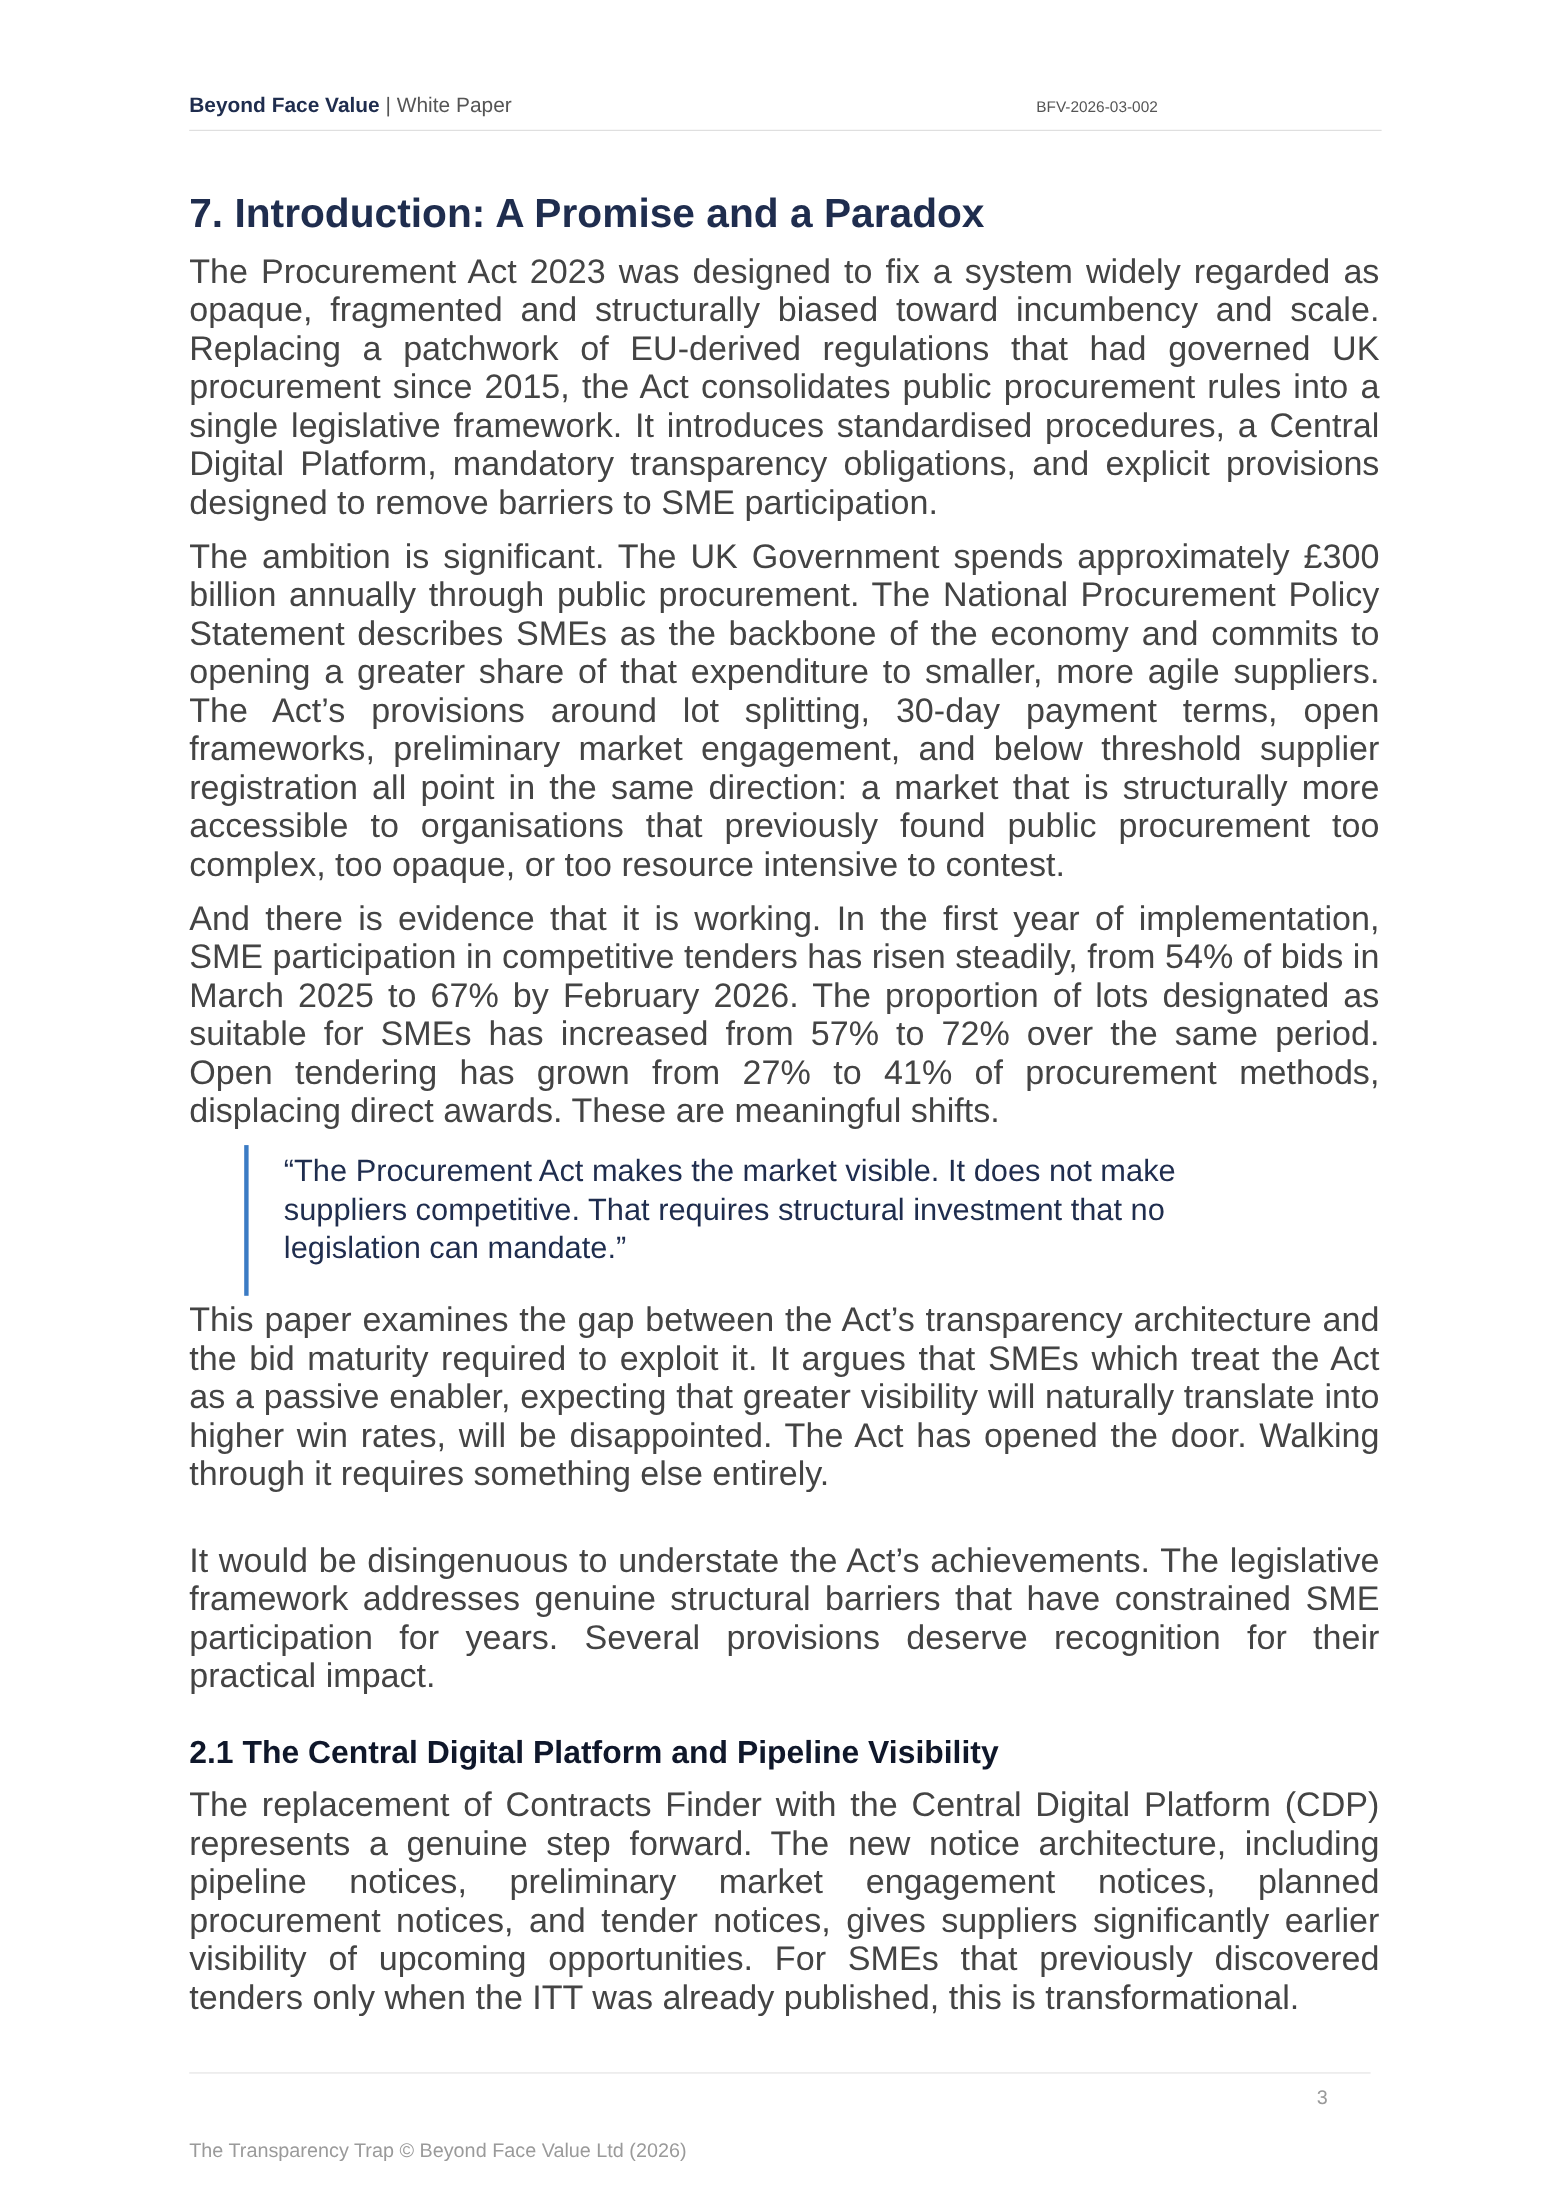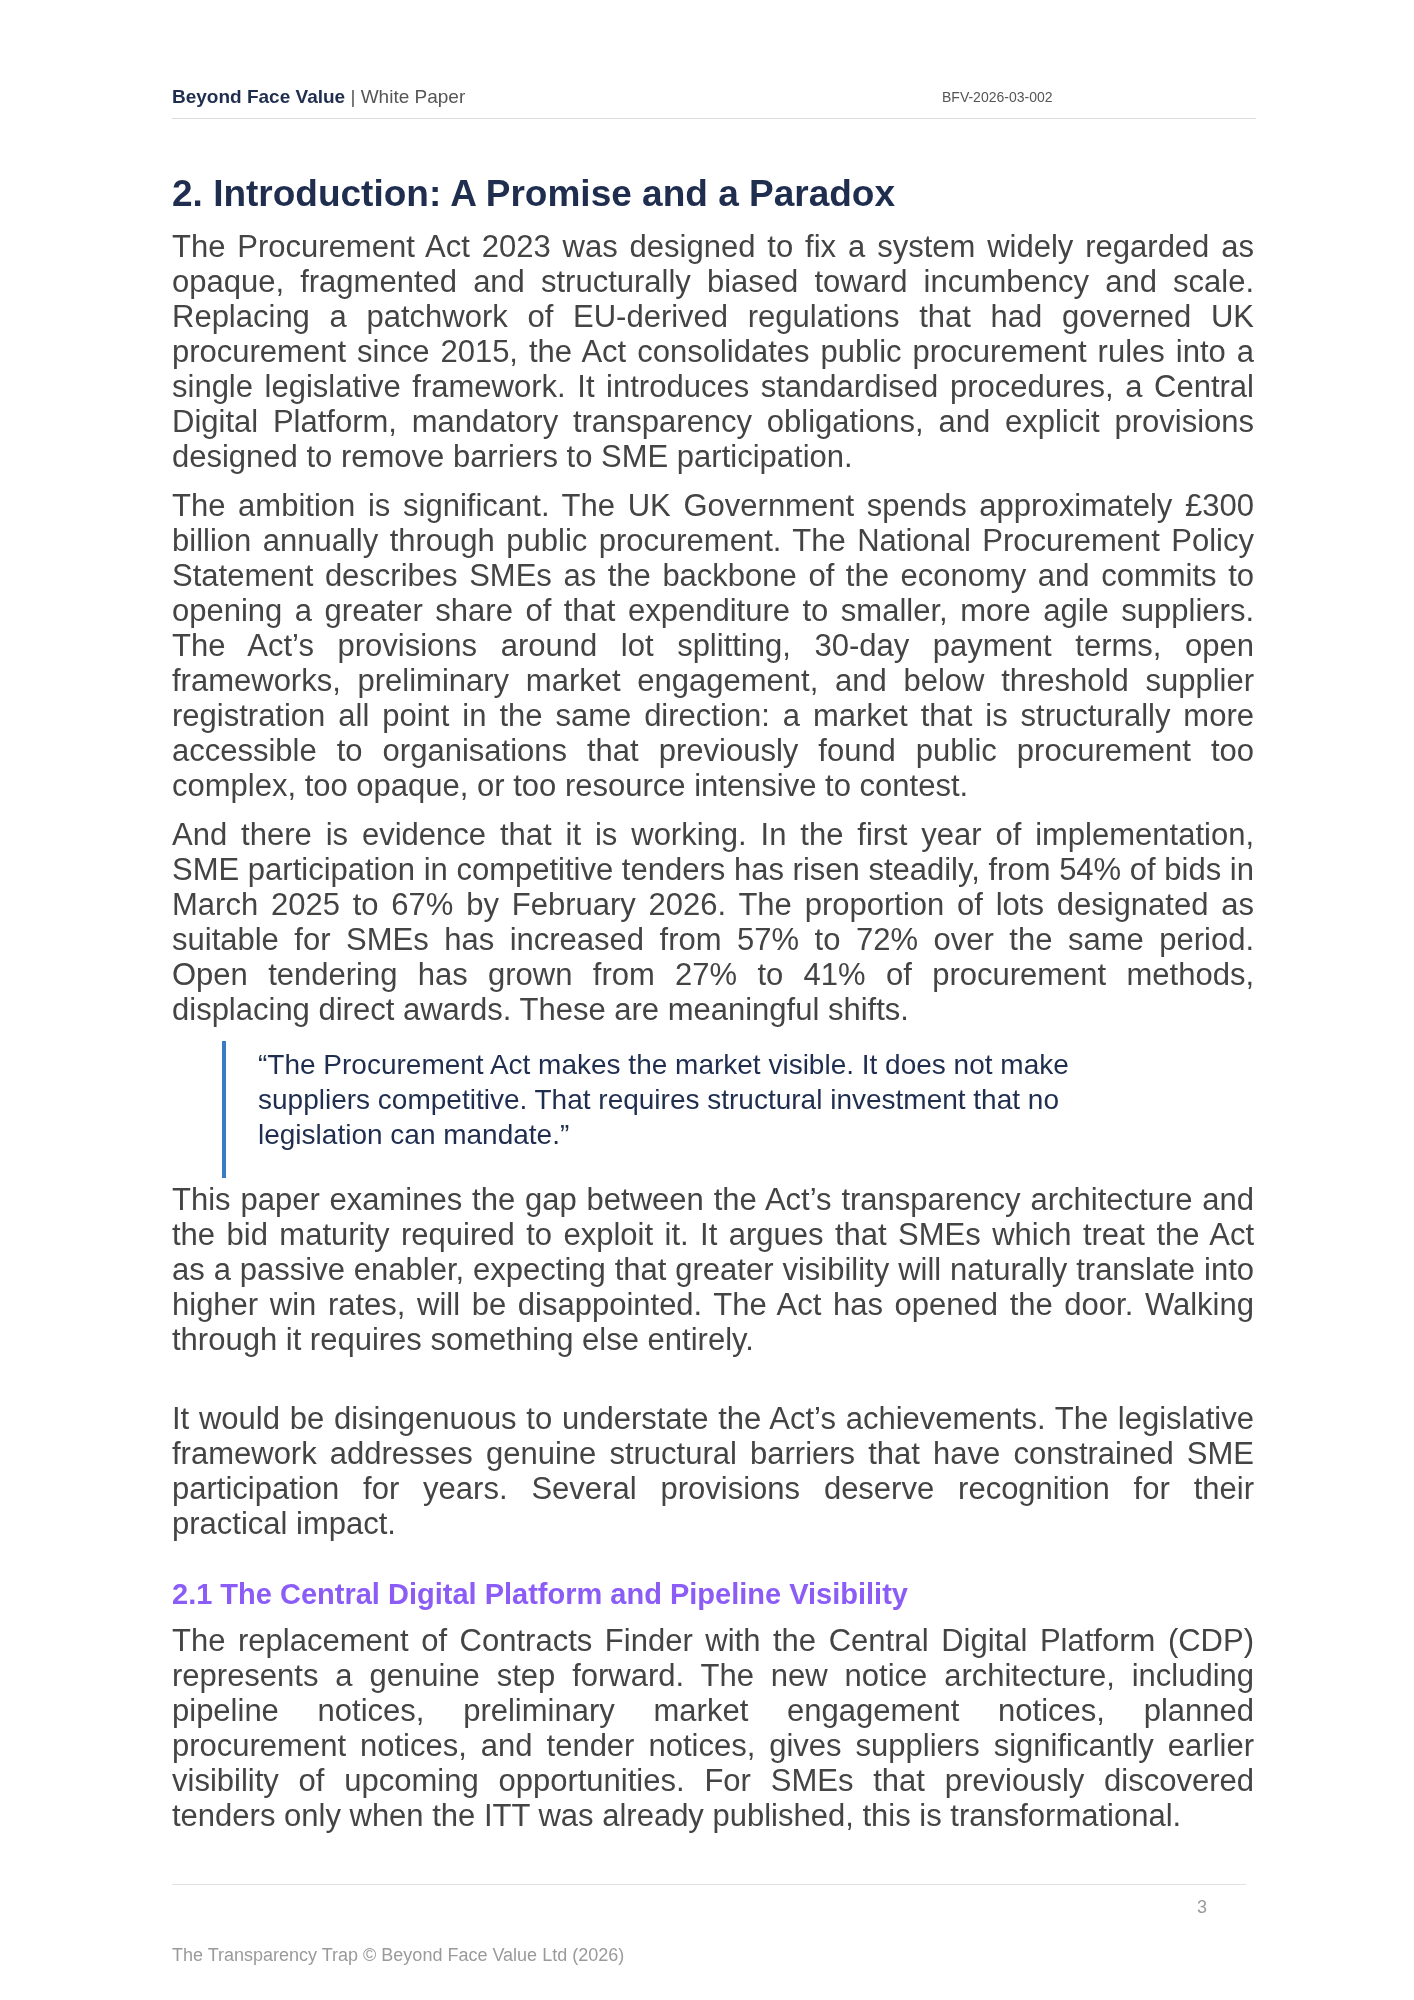--- a/index.html
+++ b/index.html
@@ -9,21 +9,21 @@
 
   .header { position: absolute; left: 172px; top: 84px; width: 1084px; height: 34px;
             border-bottom: 1.5px solid #dcdcdc; }
   .header .left { position: absolute; left: 0; top: 0; font-size: 19px; line-height: 26px; }
   .header .brand { font-weight: bold; color: #1f2d4e; }
   .header .sep, .header .doctype { color: #555555; }
   .header .docid { position: absolute; left: 770px; top: 0; font-size: 14px; line-height: 26px; color: #555555; }
 
   .content { position: absolute; left: 172px; top: 168px; width: 1082px; }
   h1.sec { font-size: 37px; font-weight: bold; color: #1f2d4e; margin: 0 0 9px 0; line-height: 52px; }
-  h2.sub { font-size: 29px; font-weight: bold; color: #8b5cf6; margin: 0 0 8px 0; line-height: 42px; }
+  h2.sub { font-size: 29px; font-weight: bold; color: #0f172a; margin: 0 0 8px 0; line-height: 42px; }
   p.body { font-size: 31px; line-height: 35px; margin: 0 0 14px 0; text-align: justify; color: #444444; }
   .spacer-sec { height: 30px; }
   .spacer-sub { height: 18px; }
 
   .quote { margin: 6px 0 4px 50px; border-left: 4px solid #3b7bc4; padding: 6px 0 26px 32px; width: 900px; }
   .quote p { margin: 0; font-size: 28px; line-height: 35px; color: #1f2d4e; }
 
   .footer { position: absolute; left: 172px; top: 1884px; width: 1074px; border-top: 1.5px solid #e2e2e2; }
   .footer .title { position: absolute; left: 0; top: 12px; font-size: 18px; color: #9a9a9a; margin-top: 48px; }
   .footer .pagenum { position: absolute; left: 1025px; top: 12px; font-size: 18px; color: #9a9a9a; }
@@ -37,21 +37,21 @@
     <div class="left">
       <span class="brand">Beyond Face Value</span>
       <span class="sep">|</span>
       <span class="doctype">White Paper</span>
     </div>
     <div class="docid">BFV-2026-03-002</div>
   </div>
 
   <div class="content">
 
-    <h1 class="sec">2. Introduction: A Promise and a Paradox</h1>
+    <h1 class="sec">7. Introduction: A Promise and a Paradox</h1>
     <p class="body">The Procurement Act 2023 was designed to fix a system widely regarded as opaque, fragmented and structurally biased toward incumbency and scale. Replacing a patchwork of EU-derived regulations that had governed UK procurement since 2015, the Act consolidates public procurement rules into a single legislative framework. It introduces standardised procedures, a Central Digital Platform, mandatory transparency obligations, and explicit provisions designed to remove barriers to SME participation.</p>
     <p class="body">The ambition is significant. The UK Government spends approximately £300 billion annually through public procurement. The National Procurement Policy Statement describes SMEs as the backbone of the economy and commits to opening a greater share of that expenditure to smaller, more agile suppliers. The Act’s provisions around lot splitting, 30-day payment terms, open frameworks, preliminary market engagement, and below threshold supplier registration all point in the same direction: a market that is structurally more accessible to organisations that previously found public procurement too complex, too opaque, or too resource intensive to contest.</p>
     <p class="body">And there is evidence that it is working. In the first year of implementation, SME participation in competitive tenders has risen steadily, from 54% of bids in March 2025 to 67% by February 2026. The proportion of lots designated as suitable for SMEs has increased from 57% to 72% over the same period. Open tendering has grown from 27% to 41% of procurement methods, displacing direct awards. These are meaningful shifts.</p>
 
     <div class="quote">
       <p>“The Procurement Act makes the market visible. It does not make suppliers competitive. That requires structural investment that no legislation can mandate.”</p>
     </div>
 
     <p class="body">This paper examines the gap between the Act’s transparency architecture and the bid maturity required to exploit it. It argues that SMEs which treat the Act as a passive enabler, expecting that greater visibility will naturally translate into higher win rates, will be disappointed. The Act has opened the door. Walking through it requires something else entirely.</p>
 

